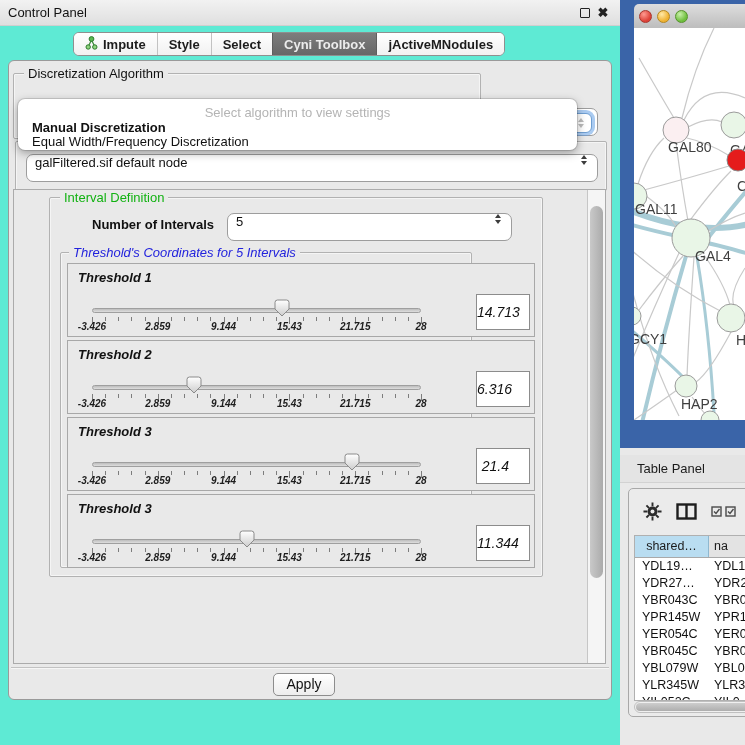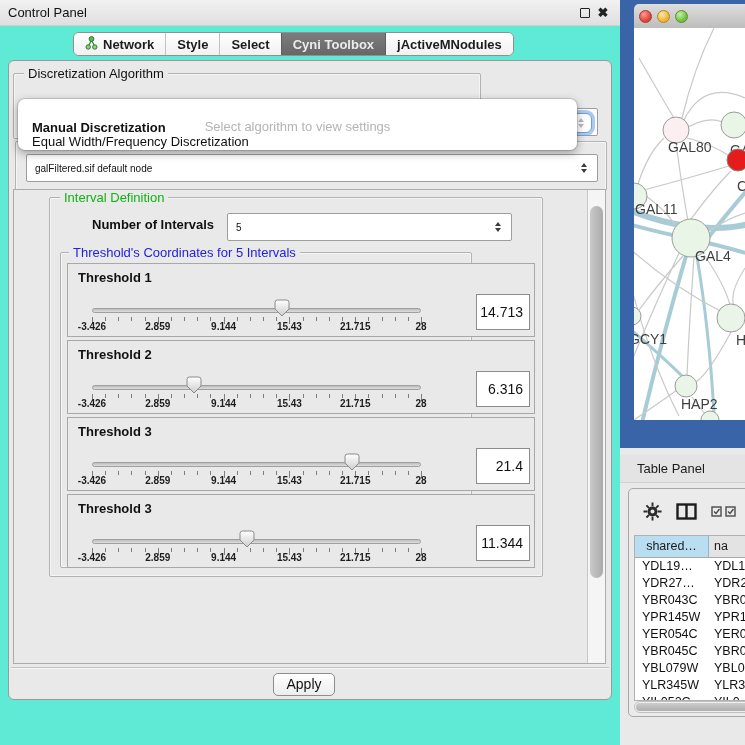--- a/index.html
+++ b/index.html
@@ -33,71 +33,71 @@
     border:1px solid #9a9a9a; border-radius:6px; background:#e9e9e9; }
 
   .fieldset { position:absolute; border:1px solid #b2b2b2; border-radius:2px;
     box-shadow:inset 0 0 0 1px rgba(255,255,255,.55); }
   .fieldset > .fs-title { position:absolute; top:-8px; font-size:13px; background:#e9e9e9;
     padding:0 4px; line-height:15px; white-space:nowrap; }
   .fs-title.black { color:#111; }
   .fs-title.green { color:#12b212; }
   .fs-title.blue  { color:#2222dd; }
 
-  .combo { position:absolute; background:#ffffff; border:1px solid #9d9d9d; border-radius:2px;
-    display:flex; align-items:center; font-size:10px; color:#111; padding:0 8px; }
+  .combo { position:absolute; background:#ffffff; border:1px solid #9d9d9d; border-radius:7px;
+    display:flex; font-size:13px; color:#111; padding:0 8px; }
   .combo .combo-label { flex:1; overflow:hidden; white-space:nowrap; }
   .stepper { display:flex; flex-direction:column; align-items:center; gap:2px; padding:0 2px; }
   .arr-up { width:0; height:0; border-left:3.5px solid transparent; border-right:3.5px solid transparent;
     border-bottom:4.5px solid #3c3c3c; }
   .arr-dn { width:0; height:0; border-left:3.5px solid transparent; border-right:3.5px solid transparent;
     border-top:4.5px solid #3c3c3c; }
 
   
   #fs-algorithm { left:4px; top:12px; width:468px; height:66px; }
   #algo-combo { left:10px; top:34px; width:574px; height:28px; }
   #algo-stepper-btn { position:absolute; right:5px; top:4px; width:22px; height:20px;
     background:#fff; border:1px solid #6f9fd2; border-radius:6px;
     box-shadow:0 0 0 3px rgba(100,160,230,.55); display:flex; align-items:center; justify-content:center; }
   #algo-popup { position:absolute; left:4px; top:25px; width:559px; height:51px; background:#ffffff;
     border-radius:7px; box-shadow:0 3px 10px rgba(0,0,0,.35), 0 0 0 1px rgba(0,0,0,.12); z-index:50;
     overflow:hidden; }
-  #algo-popup .hint { font-size:13px; color:#b4b4b4; text-align:center; padding-top:20px; height:22px; }
+  #algo-popup .hint { font-size:13px; color:#b4b4b4; text-align:center; padding-top:6px; height:22px; }
   .popup-option { font-size:13px; color:#111; padding:0 14px; height:14px; line-height:14px; }
   .popup-option.bold { font-weight:bold; }
 
   
   #fs-tabledata { left:6px; top:80px; width:592px; height:50px; }
   #tabledata-combo { left:10px; top:12px; width:572px; height:28px; }
 
   
   #viewport { position:absolute; left:4px; top:128px; width:593px; height:475px;
     border:1px solid #ababab; background:#e9e9e9; overflow:hidden; }
   #vscrollbar { position:absolute; right:0; top:0; width:18px; height:473px;
     background:#f5f5f5; border-left:1px solid #c6c6c6; }
   #vscrollbar .thumb { position:absolute; left:2px; top:16px; width:13px; height:372px;
     background:linear-gradient(90deg,#c9c9c9,#ababab); border-radius:7px; }
 
   #fs-interval { left:35px; top:7px; width:494px; height:380px; }
   #intervals-label { position:absolute; left:42px; top:19px; font-size:13px; font-weight:bold; color:#111; }
   #intervals-combo { left:177px; top:15px; width:285px; height:28px; }
-  #fs-thresholds { left:10px; top:54px; width:412px; height:316px; }
+  #fs-thresholds { left:10px; top:54px; width:412px; height:316px;font-style:italic; }
 
   .th-panel { position:absolute; left:6px; width:468px; height:74px; background:#e9e9e9;
     border:1px solid #a8a8a8; }
   .th-label { position:absolute; left:10px; top:6px; font-size:13px; font-weight:bold; color:#111; }
   .th-track { position:absolute; left:24px; top:44px; width:329px; height:5px; border-radius:3px;
     background:linear-gradient(#bdbdbd,#dedede); border:1px solid #9f9f9f; }
   .tick { position:absolute; width:1px; background:#7d7d7d; }
   .ticklabel { position:absolute; top:57px; width:56px; margin-left:-28px; text-align:center;
     font-size:10px; font-weight:bold; color:#1d1d1d; }
   .th-handle { position:absolute; top:35px; width:16px; height:18px; }
   .th-value { position:absolute; left:408px; top:30px; width:54px; height:36px; background:#ffffff;
     border:1px solid #8c8c8c; font-size:14px; color:#111; text-align:right;
-    line-height:34px; padding-right:6px; }
+    line-height:34px; padding-right:20px; }
 
   #fs-attributes { left:33px; top:398px; width:494px; height:100px; }
   #attr-label { position:absolute; left:11px; top:12px; font-size:13px; font-weight:bold; color:#111; }
   #attr-list { position:absolute; left:10px; top:31px; width:392px; height:45px; background:#ffffff;
     border:1px solid #bdbdbd; overflow:hidden; list-style:none; padding:2px 0 0 12px; }
   #attr-list li { font-size:13px; color:#111; line-height:18px; white-space:nowrap; }
   #attr-scrollbar { position:absolute; left:380px; top:32px; width:11px; height:43px; background:#f2f2f2; }
   #attr-scrollbar .thumb { position:absolute; left:1px; top:1px; width:9px; height:26px;
     background:#bdbdbd; border-radius:5px; }
 
@@ -172,21 +172,21 @@
 
     <div id="top-tabs" class="tabgroup">
         <div class="tab">
           <span><svg width="13" height="14" viewBox="0 0 13 14">
               <line x1="6.5" y1="4" x2="3.5" y2="10" stroke="#3c8a3c" stroke-width="1.3"></line>
               <line x1="6.5" y1="4" x2="9.5" y2="10" stroke="#3c8a3c" stroke-width="1.3"></line>
               <circle cx="6.5" cy="3" r="2.4" fill="#59b84f" stroke="#2f7a2f"></circle>
               <circle cx="3.2" cy="11" r="2.2" fill="#8fd47f" stroke="#2f7a2f"></circle>
               <circle cx="9.8" cy="11" r="2.2" fill="#8fd47f" stroke="#2f7a2f"></circle>
             </svg></span>
-          <span>Network</span>
+          <span>Impute</span>
         </div>
         <div class="tab">
           <span>Style</span>
         </div>
         <div class="tab">
           <span>Select</span>
         </div>
         <div class="tab selected">
           <span>Cyni Toolbox</span>
         </div>

